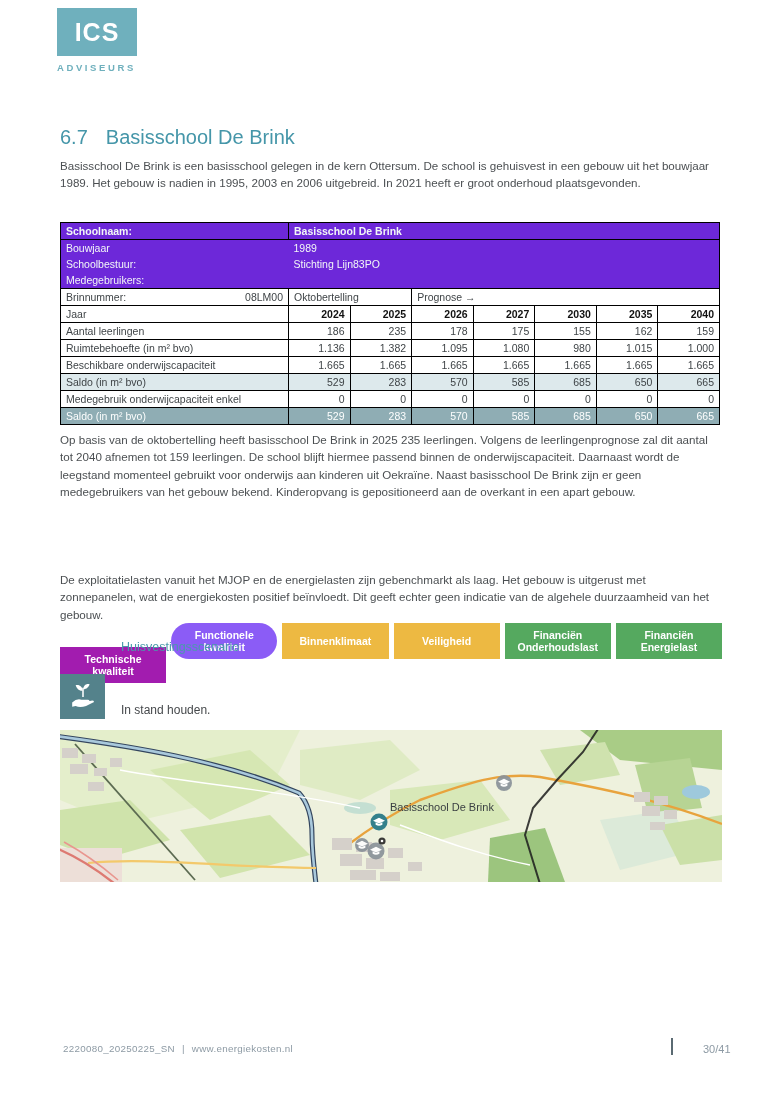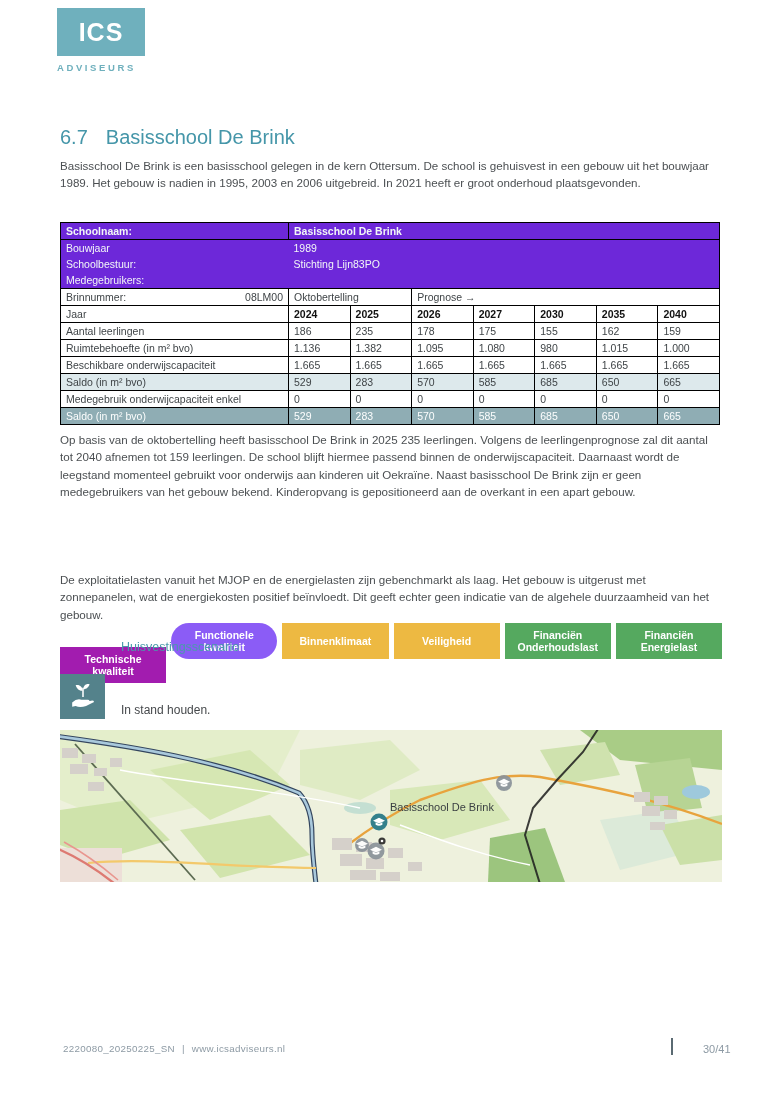--- a/index.html
+++ b/index.html
@@ -1,37 +1,37 @@
 <!DOCTYPE html>
 <html><head>
 <meta charset="utf-8">
 <style>
   html,body{margin:0;padding:0;background:#ffffff;}
   .page{position:relative;width:780px;height:1106px;background:#fff;overflow:hidden;
         font-family:"Liberation Sans",sans-serif;color:#46494c;}
   
-  .logo-box{position:absolute;left:57px;top:8px;width:88px;height:48px;background:#6fb0bd;
+  .logo-box{position:absolute;left:57px;top:8px;width:80px;height:48px;background:#6fb0bd;
             display:flex;align-items:center;justify-content:center;}
   .logo-box span{color:#fff;font-weight:bold;font-size:25px;letter-spacing:1px;}
   .logo-sub{position:absolute;left:57px;top:62px;color:#6fb0bd;font-weight:bold;
             font-size:9.5px;letter-spacing:2.6px;}
   
   .heading{position:absolute;left:60px;top:126px;font-size:20px;color:#4596a9;}
   .heading .num{margin-right:18px;}
   .para{position:absolute;left:60px;width:662px;font-size:11.6px;line-height:17.4px;color:#4b4f52;}
   .p1{top:157px;} .p2{top:431px;} .p3{top:526px;} .p4{top:571px;}
   
   table.school{position:absolute;left:60px;top:222px;width:660px;border-collapse:collapse;
                table-layout:fixed;font-size:10.5px;color:#3f4447;border:1px solid #000;}
   table.school td{height:16px;padding:0 5px;overflow:hidden;white-space:nowrap;}
   tr.info td{background:#6d28d9;color:#f2f6f7;border:none;}
   tr.info-first td{font-weight:bold;border-bottom:1.5px solid #000;}
   tr.info-first td.iv{border-left:1px solid #000;}
   tr.brin td, tr.jaar td, tr.data td{border:1px solid #000;background:#fff;}
-  td.num{text-align:left;}
+  td.num{text-align:right;}
   tr.jaar td.num{font-weight:bold;color:#111;}
   .brin-cell{display:flex;justify-content:space-between;}
   tr.saldo-light td{background:#dde9ec;}
   tr.saldo-dark td{background:#8fadb4;color:#fdfefe;}
   
   .badges{position:absolute;left:60px;top:623px;width:662px;display:flex;gap:5px;}
   .badge{flex:1;height:36px;display:flex;align-items:center;justify-content:center;text-align:center;
          color:#fff;font-weight:bold;font-size:10.5px;line-height:12.5px;padding:1px 4px;box-sizing:border-box;}
   
   .scenario-icon{position:absolute;left:60px;top:674px;width:45px;height:45px;background:#54828b;
@@ -276,18 +276,18 @@
       </g>
       <g>
         <circle cx="319" cy="92" r="8.5" fill="#34808c"></circle>
           <use href="#cap" x="319" y="92"></use>
       </g>
       <text x="330" y="81" font-size="11" fill="#3a3f42">Basisschool De Brink</text>
     </svg>
   </div>
 
   <div class="footer-left">
-    <span>2220080_20250225_SN</span><span class="sep">|</span><span>www.icsadviseurs.nl</span>
+    <span>2220080_20250225_SN</span><span class="sep">|</span><span>www.energiekosten.nl</span>
   </div>
   <div class="footer-bar"></div>
   <div class="footer-page">30/41</div>
 
 </div>
 
 </body></html>

